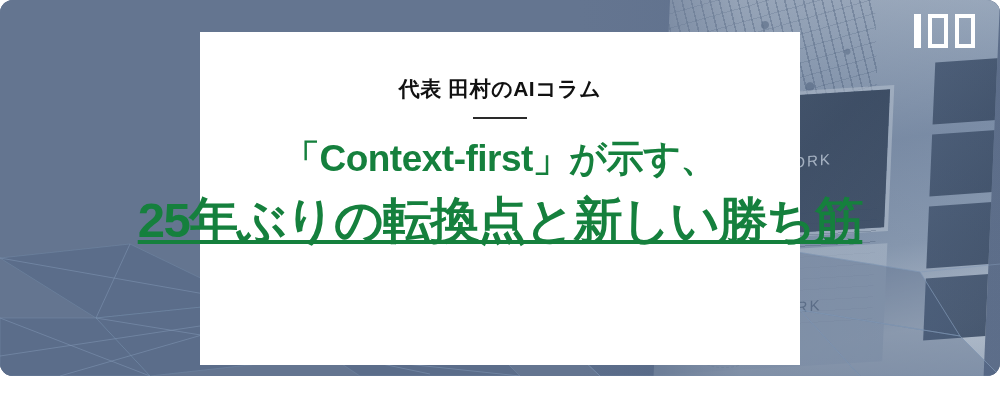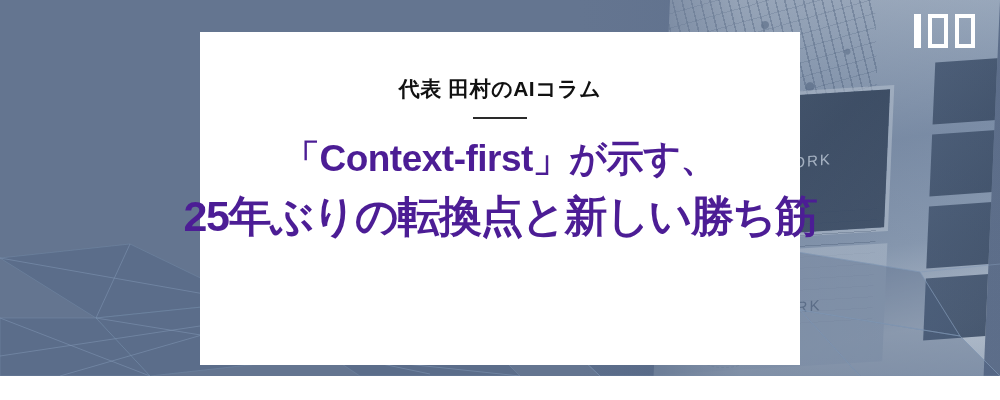--- a/index.html
+++ b/index.html
@@ -7,20 +7,21 @@
     padding: 0;
     background: #ffffff;
   }
   .banner {
     position: relative;
     width: 1000px;
     height: 376px;
     overflow: hidden;
     background: #647590;
     font-family: "Liberation Sans", "DejaVu Sans", sans-serif;
+    border-radius: 13px;
   }
 
   
   .bg-base {
     position: absolute;
     inset: 0;
     background: linear-gradient(100deg, #6a7a94 0%, #63738f 42%, #5d6e8b 70%, #5a6b87 100%);
   }
 
   
@@ -172,28 +173,29 @@
   }
   .divider {
     width: 54px;
     height: 2px;
     background: #2a2a2a;
     margin: 18px 0 14px;
   }
   .title-line {
     font-size: 37px;
     font-weight: bold;
-    color: #4c1d95;
+    color: #15803d;
     line-height: 1.42;
     letter-spacing: -.5px;
     white-space: nowrap;
   }
   .title-line.wide {
-    font-size: 43px;
+    font-size: 49px;
     letter-spacing: -1.5px;
+    text-decoration: underline;
   }
 </style>
 </head>
 <body>
 
 <div class="banner">
 
   <div class="bg-base"></div>
 
   <div class="bg-photo">

